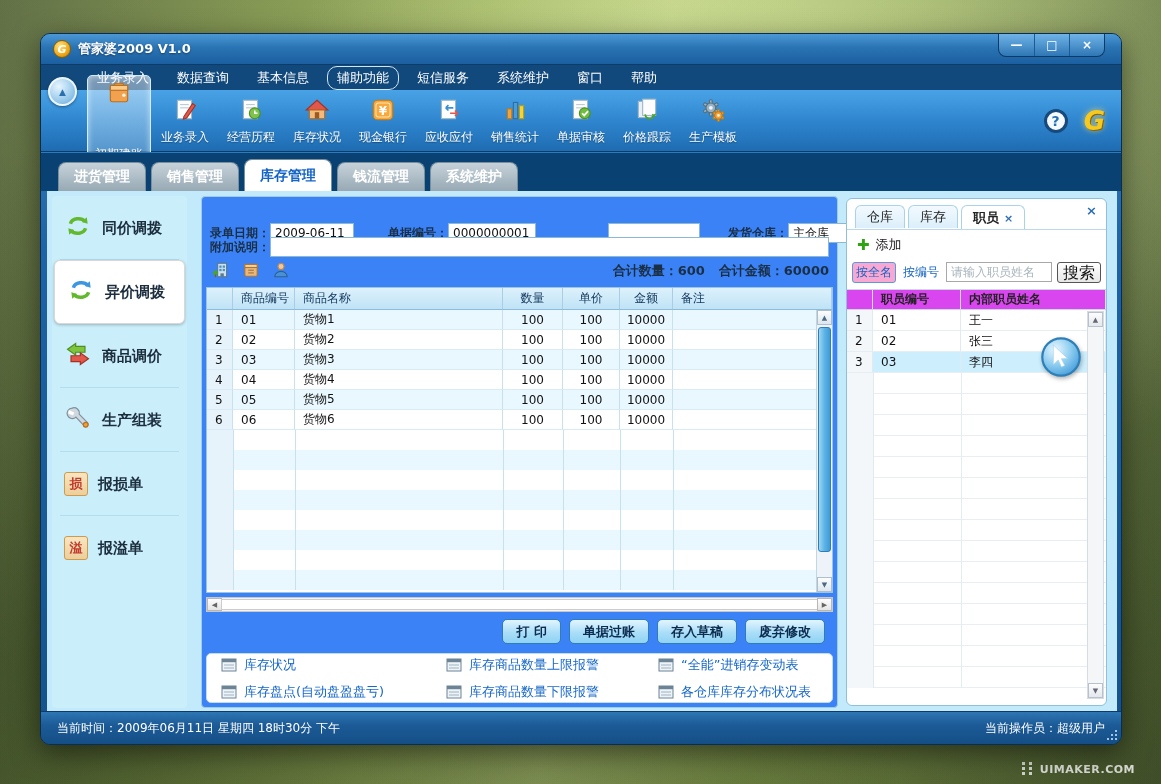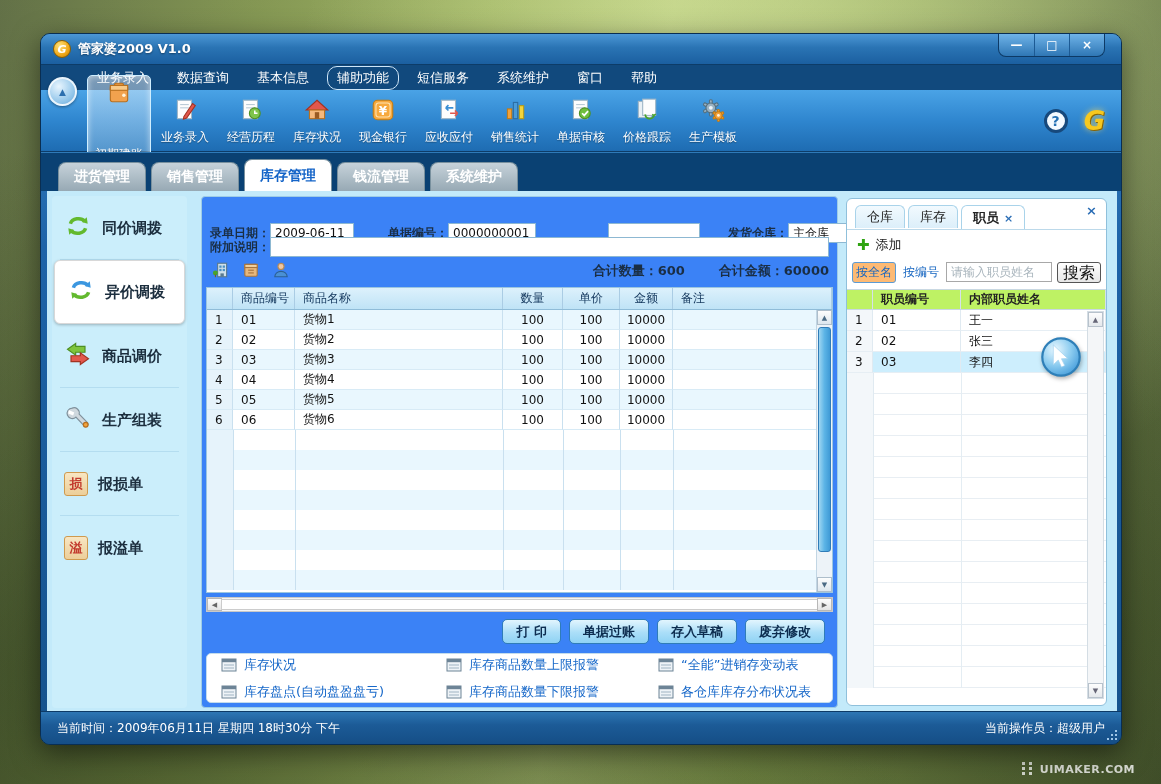--- a/index.html
+++ b/index.html
@@ -58,21 +58,21 @@
   .side-item svg{width:28px;height:28px;flex:none;}
   .stamp{width:24px;height:24px;flex:none;background:linear-gradient(#f8e6c2,#eccf9a);border:1px solid #cf9a4e;border-radius:3px;color:#c23b2e;font-size:13px;font-weight:bold;display:flex;align-items:center;justify-content:center;}
 
   
   .mainpanel{position:absolute;left:154px;top:5px;width:637px;height:512px;background:#3b82f6;border:1px solid #9fcde6;border-radius:4px;}
   .frow{position:absolute;display:flex;align-items:center;font-size:12px;color:#1a2e44;}
   .flabel{font-weight:bold;white-space:nowrap;}
   .finput{height:20px;border:1px solid #8db8d2;background:#fff;font-size:12px;padding:0 4px;color:#111;font-family:"DejaVu Sans",sans-serif;}
   .icons-totals{position:absolute;left:10px;right:8px;top:62px;height:24px;display:flex;align-items:center;gap:12px;font-size:13px;color:#1a2e44;}
   .icons-totals svg{width:18px;height:18px;}
-  .totals{margin-left:auto;display:flex;gap:34px;font-weight:bold;}
+  .totals{margin-left:auto;display:flex;gap:14px;font-weight:bold;}
 
   .table-wrap{position:absolute;left:4px;right:4px;top:90px;height:306px;background:#fff;border:1px solid #9cc6e0;overflow:hidden;}
   .thead{display:flex;height:22px;background:linear-gradient(#ddf1fc,#bfe3f6);border-bottom:1px solid #8fbcd8;font-size:12px;color:#12365c;align-items:center;}
   .thead b{font-weight:normal;}
   .tcell{height:100%;display:flex;align-items:center;border-right:1px solid #aacce4;padding-left:8px;overflow:hidden;white-space:nowrap;}
   .c0{width:26px;flex:none;}.c1{width:62px;flex:none;}.c2{width:208px;flex:none;}
   .c3{width:60px;flex:none;justify-content:center;padding-left:0;}
   .c4{width:57px;flex:none;justify-content:center;padding-left:0;}
   .c5{width:53px;flex:none;justify-content:center;padding-left:0;}
   .c6{flex:1;}
@@ -100,27 +100,27 @@
   .rightpanel{position:absolute;left:799px;top:7px;width:261px;height:508px;background:#fff;border:1px solid #8fc0db;border-radius:6px;}
   .rp-close{position:absolute;top:4px;right:9px;color:#2a6db5;font-weight:900;font-size:13px;}
   .rp-tabs{position:absolute;left:8px;top:6px;display:flex;gap:3px;}
   .rp-tab{height:23px;padding:0 11px;display:flex;align-items:center;gap:5px;font-size:13px;color:#222;background:linear-gradient(#f2fafe,#dcEFfa);background:linear-gradient(#f2fafe,#dceffa);border:1px solid #a9d3ea;border-bottom:none;border-radius:6px 6px 0 0;}
   .rp-tab.active{background:#fff;font-weight:bold;height:25px;}
   .rp-tab .tclose{color:#2a6db5;font-weight:900;font-size:11px;}
   .rp-sep{position:absolute;left:0;right:0;top:30px;height:1px;background:#bcd9ea;}
   .rp-add{position:absolute;left:10px;top:37px;display:flex;align-items:center;gap:6px;font-size:13px;color:#222;}
   .plus-glyph{color:#2fa412;font-size:15px;font-weight:900;}
   .rp-filter{position:absolute;left:5px;right:5px;top:62px;height:22px;display:flex;align-items:center;gap:5px;font-size:12px;}
-  .by-name{color:#1565c0;border:1px solid #5b9bd5;background:#fdba74;border-radius:3px;padding:1px 3px;}
+  .by-name{color:#1565c0;border:1px solid #5b9bd5;background:#f9a8d4;border-radius:3px;padding:1px 3px;}
   .by-code{color:#1565c0;padding:1px 2px;}
   .rp-input{flex:1;height:20px;border:1px solid #a8a8a8;font-size:12px;padding:0 4px;min-width:0;font-family:"DejaVu Sans",sans-serif;}
   .rp-input::placeholder{color:#a8b4bc;}
   .search-btn{height:21px;padding:0 5px;font-size:16px;background:linear-gradient(#fff,#e6e6e6);border:1px solid #555;border-radius:3px;color:#111;font-family:"DejaVu Sans",sans-serif;}
   .rp-grid{position:absolute;left:0;right:0;top:90px;bottom:2px;overflow:hidden;}
-  .rp-head{display:flex;height:21px;background:#bef264;border-top:1px solid #c9d8e2;border-bottom:1px solid #c9d8e2;font-size:12px;color:#222;align-items:center;justify-content:center;}
+  .rp-head{display:flex;height:21px;background:#d946ef;border-top:1px solid #c9d8e2;border-bottom:1px solid #c9d8e2;font-size:12px;color:#222;align-items:center;justify-content:center;}
   .r0{width:26px;flex:none;}.r1{width:88px;flex:none;}.r2{flex:1;}
   .rcell{height:100%;display:flex;align-items:center;padding-left:8px;border-right:1px solid #d5e1ea;overflow:hidden;white-space:nowrap;}
   .rrow{display:flex;height:21px;font-size:12px;color:#111;align-items:center;}
   .rrow .rcell{border-right:1px solid #e0eaf1;border-bottom:1px solid #e6eef4;}
   .rrow .r0{background:#f3f7fa;}
   .rrow.selected{background:#cdeefd;}
   .rp-empty{position:relative;height:315px;background:repeating-linear-gradient(to bottom,#ffffff 0 20px,#e8eef3 20px 21px);}
   .rp-empty::before{content:"";position:absolute;left:0;top:0;bottom:0;width:26px;background:#f3f7fa;border-right:1px solid #e0eaf1;}
   .rp-scroll{position:absolute;right:2px;top:112px;bottom:6px;width:17px;background:#f4f6f8;border:1px solid #d4dde4;}
   .rp-scroll .sbtn{background:linear-gradient(#fdfdfd,#e4e8ec);border:1px solid #b8c2cc;color:#667;}

